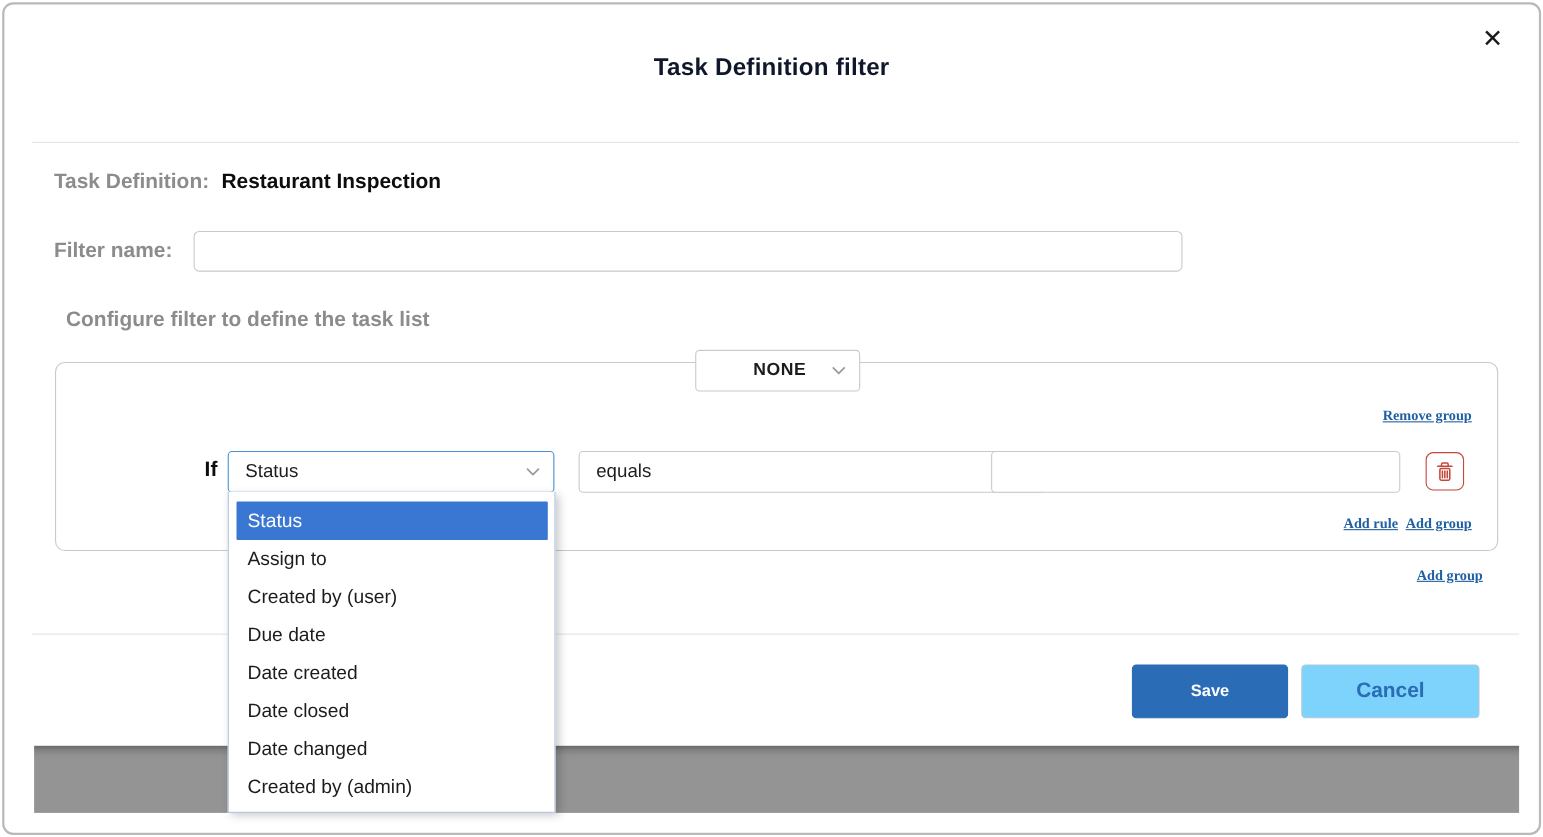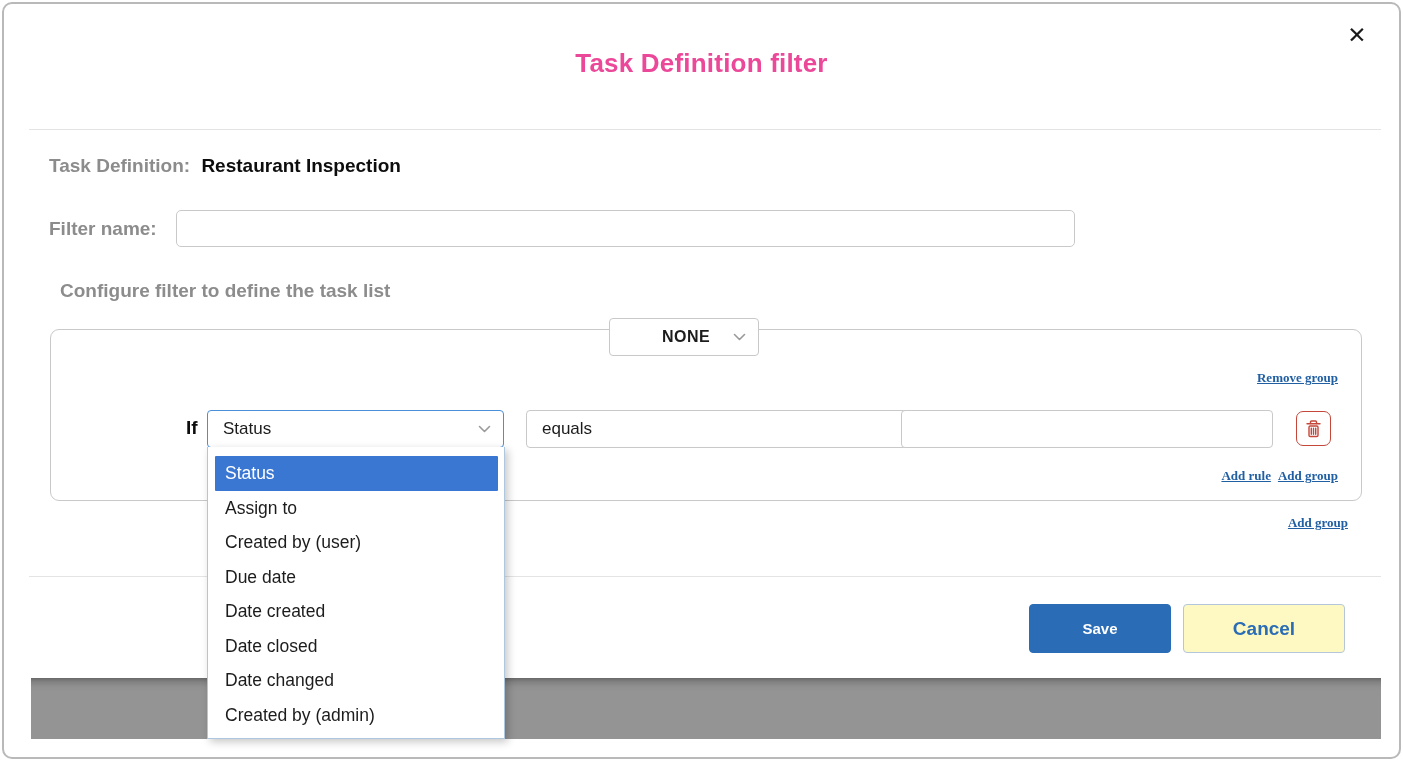--- a/index.html
+++ b/index.html
@@ -6,21 +6,21 @@
   html, body { width: 1403px; height: 761px; background: #fff; font-family: "Liberation Sans", sans-serif; }
   .frame {
     position: absolute; left: 2px; top: 2px; width: 1399px; height: 757px;
     background: #fff; border: 2px solid #b9b9b9; border-radius: 10px; overflow: hidden;
   }
   .abs { position: absolute; }
 
   
   .close-btn { left: 1336px; top: 14px; width: 34px; height: 34px; border: none; background: transparent;
     font-size: 23px; font-weight: 400; color: #1a1a1a; cursor: pointer; line-height: 34px; text-align: center; }
-  .page-title { left: 0; top: 44px; width: 100%; text-align: center; font-size: 26px; font-weight: 800; color: #ec4899; letter-spacing: 0.2px; }
+  .page-title { left: 0; top: 44px; width: 100%; text-align: center; font-size: 22px; font-weight: 800; color: #0f172a; letter-spacing: 0.2px; }
   .divider { height: 1px; background: #e4e4e4; }
   .divider-top { left: 25px; top: 125px; width: 1352px; }
   .divider-footer { left: 25px; top: 572px; width: 1352px; }
 
   
   .gray-label { color: #8c8c8c; font-weight: 600; font-size: 19px; }
   .taskdef-row { left: 45px; top: 151px; font-size: 19px; text-align: right; }
   .taskdef-value { color: #0d0d0d; font-weight: 800; margin-left: 6px; }
   .filtername-label { left: 45px; top: 214px; }
   .filtername-input { left: 172px; top: 206px; width: 899px; height: 37px; border: 1px solid #c9c9c9; border-radius: 5px;
@@ -29,42 +29,42 @@
 
   
   .group-box { left: 46px; top: 325px; width: 1312px; height: 172px; border: 1px solid #c9c9c9; border-radius: 9px; background: #fff; }
 
   
   .sel { display: flex; align-items: center; justify-content: space-between; background: #fff;
     border: 1px solid #c9c9c9; border-radius: 4px; height: 38px; padding: 0 12px 0 15px; cursor: pointer; }
   .sel .sel-text { font-size: 17px; color: #1c1c1c; }
   .chev { flex: 0 0 auto; margin-left: 8px; display: inline-flex; }
 
-  .conj-select { left: 605px; top: 314px; width: 150px; z-index: 3; }
+  .conj-select { left: 628px; top: 314px; width: 150px; z-index: 3; }
   .conj-select .sel-text { font-weight: 800; font-size: 16px; letter-spacing: 0.5px; margin: 0 auto; padding-left: 22px; }
 
   .if-label { left: 182px; top: 413px; font-size: 19px; font-weight: 800; color: #0d0d0d; }
   .field-select { left: 203px; top: 406px; width: 297px; border: 1px solid #4a90d9; z-index: 4; }
   .operator-select { left: 522px; top: 406px; width: 426px; }
   .rule-value-input { left: 897px; top: 406px; width: 372px; height: 38px; border: 1px solid #c9c9c9; border-radius: 4px;
     font-size: 17px; padding: 0 12px; color: #222; font-family: "Liberation Sans", sans-serif; }
 
   .delete-rule-btn { left: 1292px; top: 407px; width: 35px; height: 35px; background: #fff;
     border: 1.6px solid #c4473a; border-radius: 7px; cursor: pointer; display: flex; align-items: center; justify-content: center; }
 
   
   .link { color: #215fa3; font-weight: 700; font-size: 13px; text-decoration: underline; cursor: pointer; font-family: Liberation Serif, serif; }
   .remove-group-link { top: 366px; right: 61px; }
   .rule-links { top: 464px; right: 61px; display: flex; gap: 7px; }
   .outer-add-group { top: 511px; right: 51px; }
 
   
   .save-btn { left: 1025px; top: 600px; width: 142px; height: 49px; background: #2a6cb5; color: #fff;
     border: 1px solid #2a6cb5; border-radius: 4px; font-size: 15px; font-weight: 800; cursor: pointer; font-family: "Liberation Sans", sans-serif; }
-  .cancel-btn { left: 1179px; top: 600px; width: 162px; height: 49px; background: #fef9c3; color: #2a6cb5;
+  .cancel-btn { left: 1179px; top: 600px; width: 162px; height: 49px; background: #7dd3fc; color: #2a6cb5;
     border: 1px solid #b4c6da; border-radius: 4px; font-size: 19px; font-weight: 800; cursor: pointer; font-family: "Liberation Sans", sans-serif; }
 
   
   .backdrop-bar { left: 27px; top: 674px; width: 1350px; height: 61px; z-index: 1;
     background: linear-gradient(180deg, #696969 0px, #828282 4px, #919191 9px, #949494 14px); }
 
   
   .field-dropdown { left: 203px; top: 443px; width: 298px; height: 292px; background: #fff; z-index: 10;
     border: 1px solid #aec6de; border-top: none; box-shadow: 3px 3px 8px rgba(0,0,0,0.22); overflow: hidden; }
   .field-dropdown ul { list-style: none; padding-top: 9px; }

